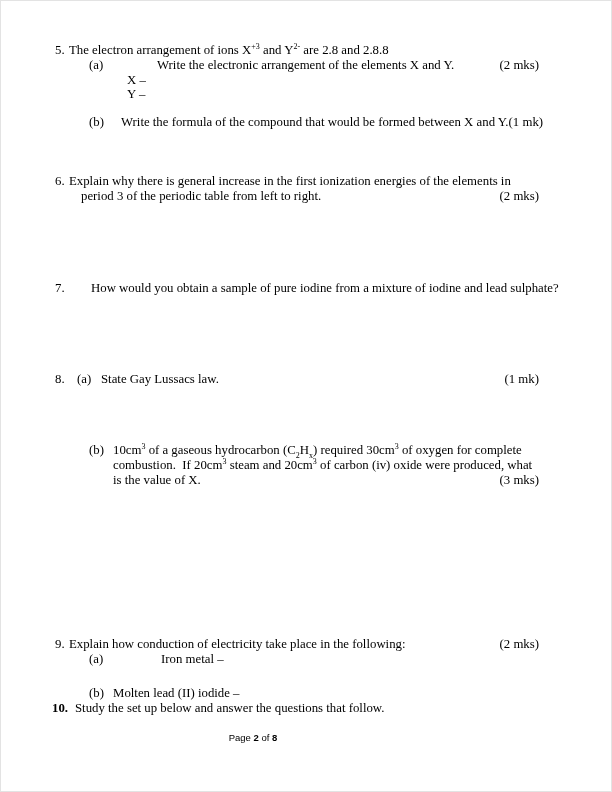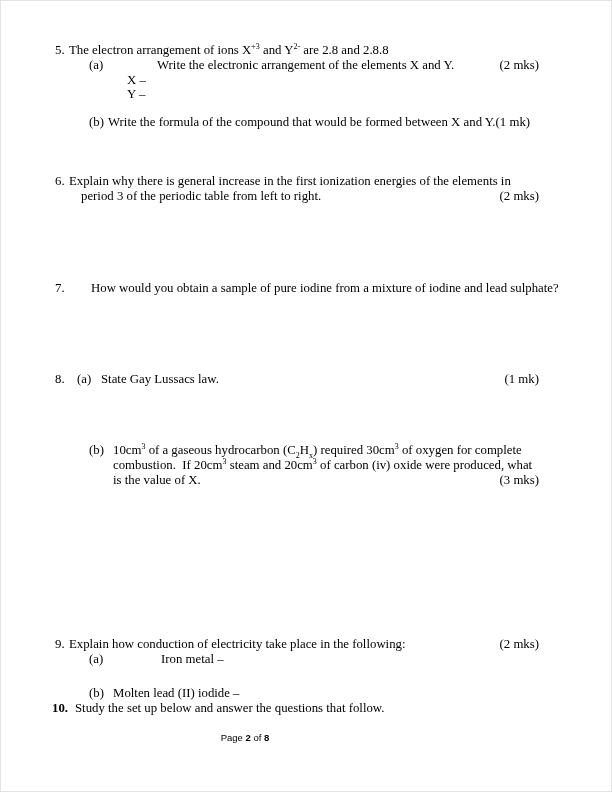--- a/index.html
+++ b/index.html
@@ -36,21 +36,21 @@
     line-height: 0;
     vertical-align: super;
   }
   sub {
     font-size: 8px;
     line-height: 0;
     vertical-align: sub;
   }
   .footer {
     position: absolute;
-    left: 0;
+    left: 8px;
     width: 488px;
     text-align: center;
     font-family: "Liberation Sans", sans-serif;
     font-size: 9.5px;
     line-height: 12px;
   }
   .footer .b { font-weight: bold; }
 </style>
 </head>
 <body>
@@ -61,21 +61,21 @@
   <div class="line" style="left:68px; top:42px;"><span>The electron arrangement of ions X</span><sup>+3</sup><span> and Y</span><sup>2-</sup><span> are 2.8 and 2.8.8</span></div>
 
   <div class="line" style="left:88px; top:57px;">(a)</div>
   <div class="line" style="left:112px; top:57px;margin-left:44px;">Write the electronic arrangement of the elements X and Y.</div>
   <div class="marks" style="top:57px;">(2 mks)</div>
 
   <div class="line" style="left:126px; top:72px;">X –</div>
   <div class="line" style="left:126px; top:86px;">Y –</div>
 
   <div class="line" style="left:88px; top:114px;">(b)</div>
-  <div class="line" style="left:107px; top:114px;"><span>Write the formula of the compound that would be formed between X and Y.</span><span>(1 mk)</span></div>
+  <div class="line" style="left:120px; top:114px;"><span>Write the formula of the compound that would be formed between X and Y.</span><span>(1 mk)</span></div>
 
   <div class="line" style="left:54px; top:173px;">6.</div>
   <div class="line" style="left:68px; top:173px;">Explain why there is general increase in the first ionization energies of the elements in</div>
   <div class="line" style="left:80px; top:188px;">period 3 of the periodic table from left to right.</div>
   <div class="marks" style="top:188px;">(2 mks)</div>
 
   <div class="line" style="left:54px; top:280px;">7.</div>
   <div class="line" style="left:68px; top:280px;margin-left:22px;">How would you obtain a sample of pure iodine from a mixture of iodine and lead sulphate?</div>
 
   <div class="line" style="left:54px; top:371px;">8.</div>

